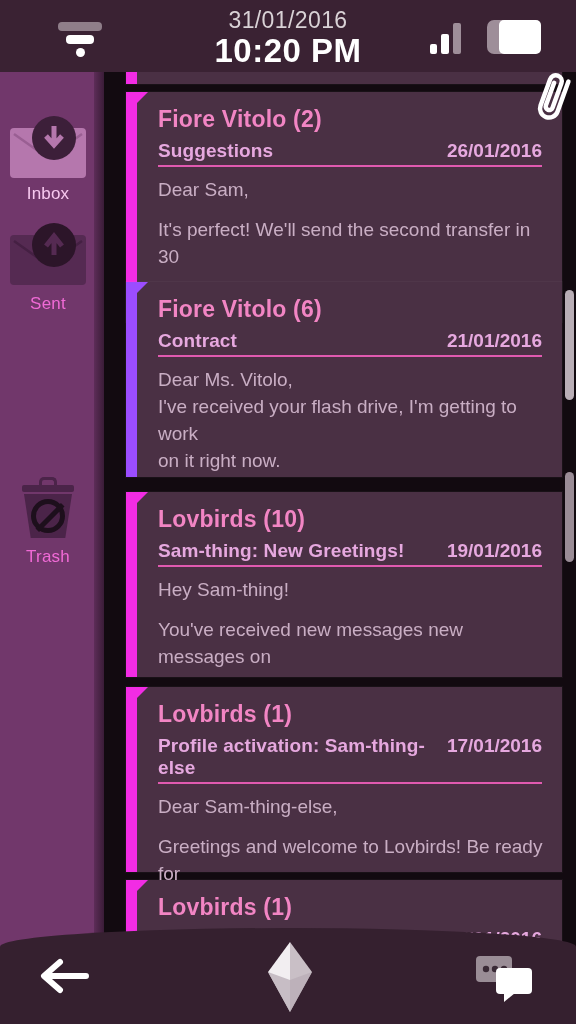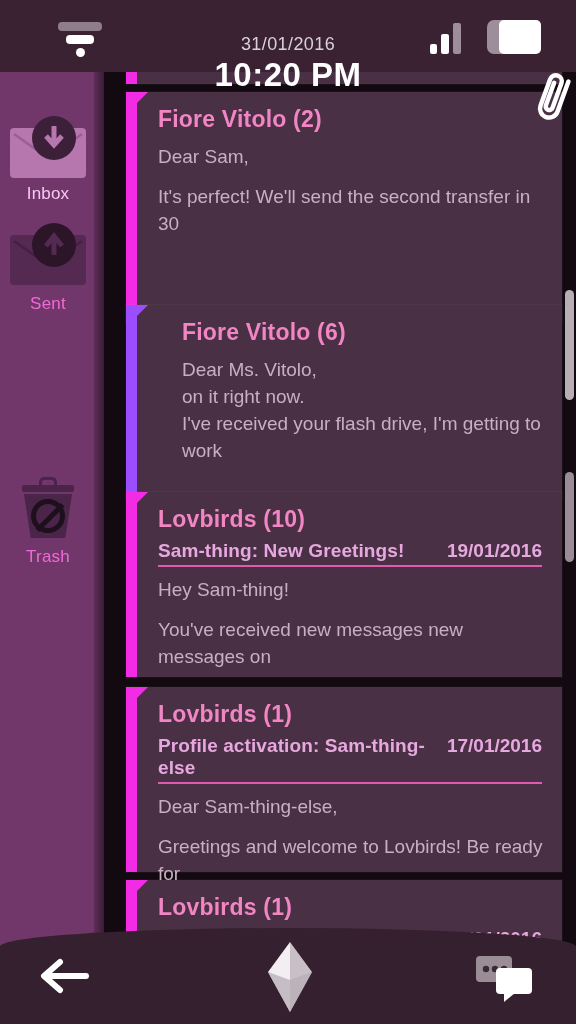--- a/index.html
+++ b/index.html
@@ -23,21 +23,21 @@
     z-index:30;
   }
   .wifi-icon { position:absolute; left:58px; top:20px; width:46px; height:36px; }
   .wifi-b1 { position:absolute; left:0; top:2px; width:44px; height:9px; border-radius:4px; background:#8f7e89; }
   .wifi-b2 { position:absolute; left:8px; top:15px; width:28px; height:9px; border-radius:4px; background:#ffffff; }
   .wifi-b3 { position:absolute; left:18px; top:28px; width:9px; height:9px; border-radius:50%; background:#ffffff; }
 
   .clock-block {
     position:absolute; left:0; right:0; top:8px; text-align:center;
   }
-  .clock-date { color:#d9d2d6; font-size:18px; letter-spacing:.4px; line-height:24px;margin-top:24px; }
+  .clock-date { color:#d9d2d6; font-size:23px; letter-spacing:.4px; line-height:24px; }
   .clock-time { color:#ffffff; font-size:33px; font-weight:bold; line-height:38px; letter-spacing:.5px; }
 
   .signal-icon { position:absolute; left:430px; top:22px; width:36px; height:32px; }
   .sig { position:absolute; bottom:0; border-radius:2px; }
   .sig1 { left:0;  width:7px; height:10px; background:#ffffff; }
   .sig2 { left:11px; width:8px; height:20px; background:#ffffff; }
   .sig3 { left:23px; width:8px; height:31px; background:#9e8e99; }
 
   .battery-icon { position:absolute; left:487px; top:20px; width:56px; height:34px; }
   .bat-body { position:absolute; left:0; top:0; width:52px; height:34px; border-radius:7px; background:#9e8e99; }
@@ -243,41 +243,49 @@
   <div class="list-area">
 
     <div class="mail-card" style="top:-24px; height:36px;">
       <div class="accent acc-magenta"></div>
     </div>
 
     <div class="mail-card" style="top:20px; height:230px;">
       <div class="accent acc-magenta"></div>
       <div class="card-inner">
         <div class="sender">Fiore Vitolo (2)</div>
+        <div class="subject-row">
+          <span class="subject">Suggestions</span>
+          <span class="date">26/01/2016</span>
+        </div>
         <div class="preview">
           <span>Dear Sam,</span>
           <span class="blank"></span>
           <span>It's perfect! We'll send the second transfer in 30</span>
         </div>
       </div>
       <svg class="clip-icon" viewBox="0 0 46 56">
         <g transform="rotate(20 23 28)">
           <path d="M30 8 L30 40 a9 9 0 0 1 -18 0 L12 12 a6 6 0 0 1 12 0 L24 38 a3.5 3.5 0 0 1 -7 0 L17 14" fill="none" stroke="#ffffff" stroke-width="4.5" stroke-linecap="round" stroke-linejoin="round"></path>
         </g>
       </svg>
     </div>
 
-    <div class="mail-card" style="top:233px; height:195px;padding-left:24px;">
+    <div class="mail-card" style="top:210px; height:195px;">
       <div class="accent acc-violet"></div>
       <div class="card-inner">
         <div class="sender">Fiore Vitolo (6)</div>
+        <div class="subject-row">
+          <span class="subject">Contract</span>
+          <span class="date">21/01/2016</span>
+        </div>
         <div class="preview">
           <div>Dear Ms. Vitolo,</div>
+          <div>I've received your flash drive, I'm getting to work</div>
           <div>on it right now.</div>
-          <div>I've received your flash drive, I'm getting to work</div>
         </div>
       </div>
     </div>
     <div class="tri-marker" style="top:421px; left:398px;"></div>
 
     <div class="mail-card" style="top:420px; height:185px;">
       <div class="accent acc-magenta"></div>
       <div class="card-inner">
         <div class="sender">Lovbirds (10)</div>
         <div class="subject-row">

